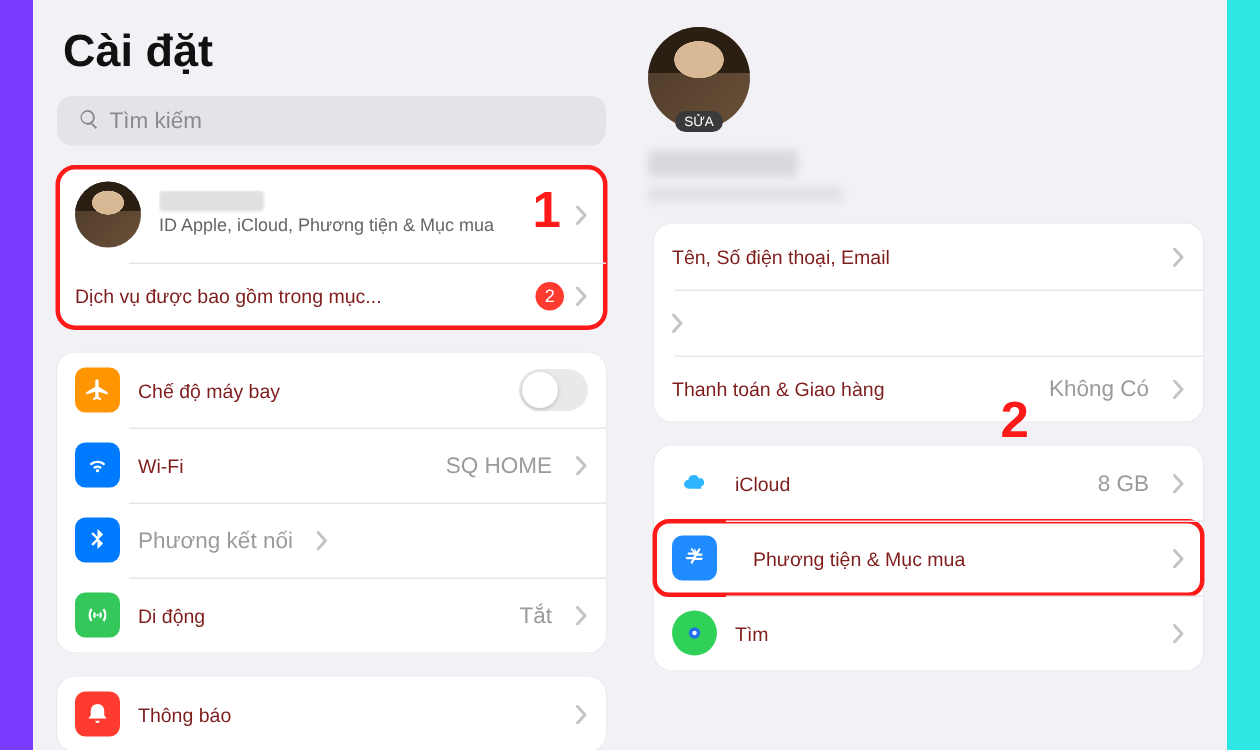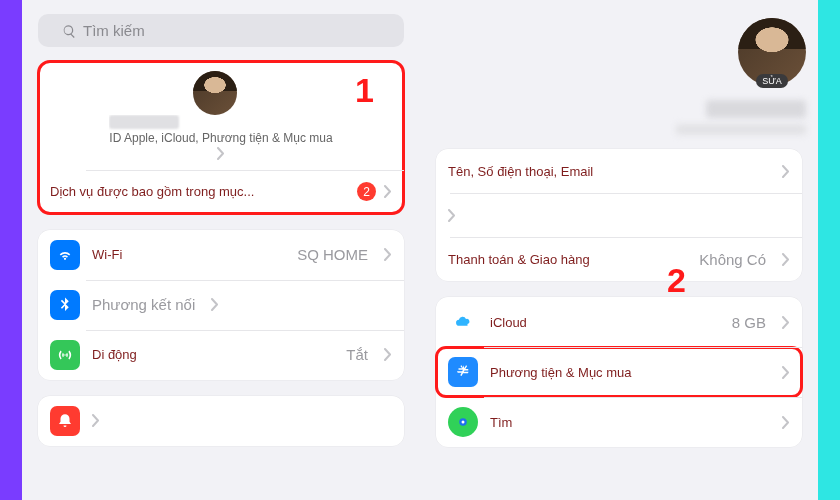--- a/index.html
+++ b/index.html
@@ -5,56 +5,57 @@
 * { box-sizing: border-box; margin: 0; padding: 0; font-family: -apple-system, BlinkMacSystemFont, "Segoe UI", Helvetica, Arial, sans-serif; }
 body { width: 840px; height: 500px; overflow: hidden; display: flex; }
 .col { position: relative; height: 100%; }
 .edge { width: 22px; height: 100%; }
 .edge.left { background: #7a3cff; }
 .edge.right { background: #2ee6e3; }
 .panel { background: #f2f2f6; padding: 14px 12px 0 12px; flex: 1; overflow: hidden; }
 .panel.left { width: 390px; }
 .panel.right { width: 406px; }
 .title { font-size: 30px; font-weight: 700; margin: 4px 4px 12px 8px; color: #111; }
-.search { display:flex; align-items:flex-end; gap:6px; background:#e3e3e8; border-radius:10px; padding:8px 24px; margin:0 4px 14px 4px;}
+.search { display:flex; align-items:flex-start; gap:6px; background:#e3e3e8; border-radius:10px; padding:8px 14px; margin:0 4px 14px 4px;}
 .search svg { width:15px; height:15px; fill:#8a8a8f;}
 .search span { color:#8a8a8f; font-size:15px;}
 .group { background:#fff; border-radius:12px; margin:0 4px 16px 4px; box-shadow:0 0 0 0.5px rgba(0,0,0,0.05);}
 .row { display:flex; align-items:center; padding:10px 12px; position:relative; min-height:44px; cursor:pointer;}
 .row + .row::before { content:""; position:absolute; top:0; left:48px; right:0; height:1px; background:#e6e6e9;}
 .row.no-icon + .row.no-icon::before { left:14px; }
 .icon-box { width:30px; height:30px; border-radius:7px; display:flex; align-items:center; justify-content:center; margin-right:12px; flex-shrink:0;}
 .icon-box svg { width:18px; height:18px; }
 .label { flex:1; font-size:13px; color:#7f1d1d; white-space:nowrap; overflow:hidden; text-overflow:ellipsis;}
 .value { font-size:15px; color:#9a9a9f; margin-right:16px;}
 .chevron { width:8px; height:13px; flex-shrink:0; }
 .chevron path { stroke:#c4c4c8; stroke-width:2; fill:none; stroke-linecap:round; stroke-linejoin:round;}
 .badge { background:#ff3b30; color:#fff; font-size:12px; width:19px; height:19px; border-radius:50%; display:flex; align-items:center; justify-content:center; margin-right:8px;}
 .switch { width:46px; height:28px; background:#e9e9eb; border-radius:14px; position:relative;}
 .switch::after{content:"";position:absolute;width:24px;height:24px;background:#fff;border-radius:50%;top:2px;left:2px;box-shadow:0 1px 3px rgba(0,0,0,0.2);}
 .avatar { width:44px; height:44px; border-radius:50%; background:linear-gradient(135deg,#4a3828,#6b5038); margin-right:12px; flex-shrink:0; position:relative; overflow:hidden;}
 .avatar.big { width:68px; height:68px; margin:0 auto;}
 .avatar::before{content:"";position:absolute;inset:0;background:radial-gradient(ellipse 60% 45% at 50% 32%, #d9b896 0%, #d9b896 40%, transparent 41%), linear-gradient(180deg, #2b1f14 0%, #2b1f14 45%, transparent 45%);}
-.row.profile { padding:10px 12px;flex-direction:column;}
+.row.profile { padding:10px 12px;}
 .prof-text { flex:1; display:flex; flex-direction:column; gap:2px; overflow:hidden;}
 .prof-name { height:14px; background:#e0e0e3; border-radius:3px; width:70px; filter:blur(1px);}
 .prof-sub { font-size:12px; color:#666; line-height:1.3;}
 .highlight-red { outline:3px solid #ff1a1a; outline-offset:-2px; border-radius:12px;}
 .callout { position:absolute; font-size:34px; font-weight:700; color:#ff1a1a; pointer-events:none; z-index:10;}
-.header-center { display:flex; flex-direction:column; align-items:flex-end; gap:6px; padding:4px 0 14px 0;}
+.header-center { display:flex; flex-direction:column; align-items:flex-start; gap:6px; padding:4px 0 14px 0;}
 .sua-tag { background:#3a3a3c; color:#fff; font-size:9px; padding:2px 6px; border-radius:8px; margin-top:-12px; z-index:2;}
 .name-blur { height:18px; width:100px; background:#d9d9dd; border-radius:4px; filter:blur(3px); margin-top:6px;}
 .mail-blur { height:11px; width:130px; background:#e2e2e5; border-radius:3px; filter:blur(3px);}
 </style>
 </head>
 <body>
 
 <div class="edge left"></div>
 
 <div class="panel left col">
+  <div class="title">Cài đặt</div>
 
   <div class="search">
     <svg viewBox="0 0 24 24">
         <path d="M10 2a8 8 0 015.3 13.9l5 5-1.4 1.4-5-5A8 8 0 1110 2zm0 2a6 6 0 100 12 6 6 0 000-12z"></path>
       </svg>
     <span>Tìm kiếm</span>
   </div>
 
   <div class="group highlight-red" style="position:relative;">
     <div class="row profile">
@@ -72,20 +73,29 @@
       <span class="badge">2</span>
       <svg class="chevron" viewBox="0 0 8 13">
           <path d="M1 1l5 5.5L1 12"></path>
         </svg>
     </div>
     <div class="callout" style="top:10px; right:30px;">1</div>
   </div>
 
   <div class="group">
     <div class="row">
+      <div class="icon-box" style="background:#ff9500;">
+        <svg viewBox="0 0 24 24" fill="#fff">
+            <path d="M21 14l-8-5V4a1.5 1.5 0 00-3 0v5l-8 5v2l8-2.5V18l-2 1.5V21l3.5-1 3.5 1v-1.5L13 18v-4.5l8 2.5z"></path>
+          </svg>
+      </div>
+      <span class="label">Chế độ máy bay</span>
+      <div class="switch"></div>
+    </div>
+    <div class="row">
       <div class="icon-box" style="background:#007aff;">
         <svg viewBox="0 0 24 24" fill="#fff">
             <path d="M12 18.5a1.5 1.5 0 110-3 1.5 1.5 0 010 3zm-4-4.5a6 6 0 018 0l-1.5 1.5a4 4 0 00-5 0zm-3-3a10 10 0 0114 0l-1.5 1.5a8 8 0 00-11 0z"></path>
           </svg>
       </div>
       <span class="label">Wi-Fi</span>
       <span class="value">SQ HOME</span>
       <svg class="chevron" viewBox="0 0 8 13">
           <path d="M1 1l5 5.5L1 12"></path>
         </svg>
@@ -115,20 +125,21 @@
     </div>
   </div>
 
   <div class="group">
     <div class="row">
       <div class="icon-box" style="background:#ff3b30;">
         <svg viewBox="0 0 24 24" fill="#fff">
             <path d="M12 3a6 6 0 016 6v4l2 3H4l2-3V9a6 6 0 016-6zm-2 15h4a2 2 0 01-4 0z"></path>
           </svg>
       </div>
+      <span class="label">Thông báo</span>
       <svg class="chevron" viewBox="0 0 8 13">
           <path d="M1 1l5 5.5L1 12"></path>
         </svg>
     </div>
   </div>
 </div>
 
 <div class="panel right col">
   <div class="header-center">
     <div style="position:relative; display:flex; flex-direction:column; align-items:center;">
@@ -168,21 +179,21 @@
           <svg viewBox="0 0 24 24">
               <path fill="#2fb4ff" d="M18 17H7a4 4 0 01-.5-8A5 5 0 0116 8a3.5 3.5 0 012 6.8z"></path>
             </svg>
         </div>
         <span class="label">iCloud</span>
         <span class="value">8 GB</span>
         <svg class="chevron" viewBox="0 0 8 13">
             <path d="M1 1l5 5.5L1 12"></path>
           </svg>
       </div>
-      <div class="row highlight-red" style="border-radius:10px;">
+      <div class="row highlight-red" style="border-radius:10px;gap:12px;">
         <div class="icon-box" style="background:#1f8bff;">
           <svg viewBox="0 0 24 24" fill="#fff">
               <path d="M12 3l2 3.5L16 3l1.5 1-2.3 4H19v2h-5l-1 1.8h6.5l-1 2H12l-2 3.5-1.7-1 1.9-3.3H5l-1-2h6.8L12 9H6V7h4.8L8.5 4 10 3l2 3.5z"></path>
             </svg>
         </div>
         <span class="label">Phương tiện &amp; Mục mua</span>
         <svg class="chevron" viewBox="0 0 8 13">
             <path d="M1 1l5 5.5L1 12"></path>
           </svg>
       </div>

